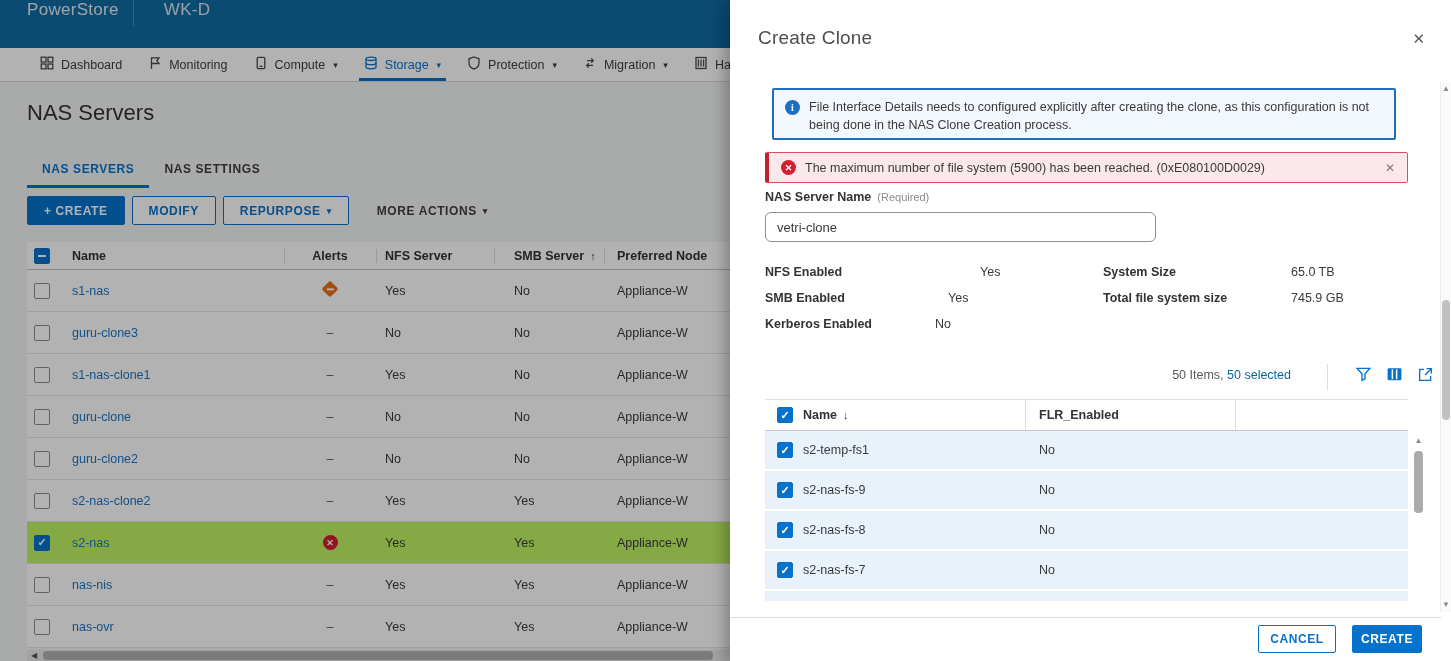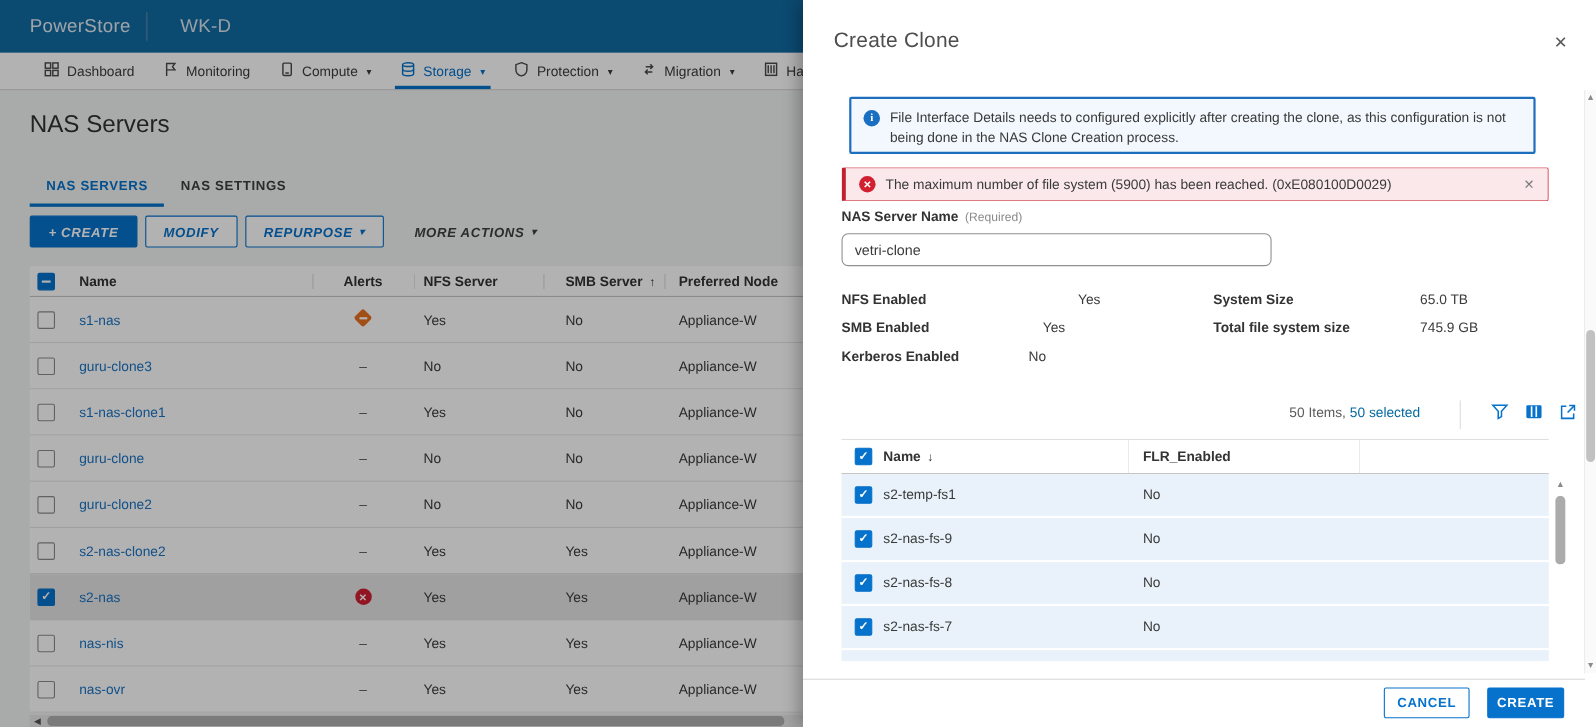--- a/index.html
+++ b/index.html
@@ -2,51 +2,51 @@
 <html><head>
 <meta charset="utf-8">
 <style>
   * { margin:0; padding:0; box-sizing:border-box; }
   html,body { width:1451px; height:661px; overflow:hidden; }
   body { font-family:"Liberation Sans", sans-serif; color:#3a3a3a; background:#fff; }
   .screen { position:relative; width:1451px; height:661px; overflow:hidden; background:#f3f4f4; }
 
   
   .main { position:absolute; inset:0; }
-  .topbar { position:absolute; left:0; top:0; width:100%; height:48px; background:#106aa3; display:flex; align-items:center; }
+  .topbar { position:absolute; left:0; top:0; width:100%; height:48px; background:#106aa3; display:flex; align-items:flex-start; }
   .brand { color:#e4ebf1; font-size:17px; letter-spacing:.3px; margin-left:27px; }
   .brand-sep { width:1px; height:26px; background:#5d8cab; margin:0 14px; }
   .sysname { color:#dce5ec; font-size:17px; letter-spacing:.3px;margin-left:16px; }
 
   .navbar { position:absolute; left:0; top:48px; width:100%; height:34px; background:#ffffff; border-bottom:1px solid #d9d9d9; display:flex; align-items:stretch; padding-left:27px; }
   .nav-item { display:flex; align-items:center; gap:7px; font-size:12.5px; color:#3d3d3d; padding:0 13px; position:relative; cursor:pointer; }
   .nav-item svg { width:14px; height:14px; stroke:#4a4a4a; fill:none; stroke-width:1.3; }
   .nav-item .caret { font-size:9px; color:#3d3d3d; margin-left:1px; }
   .nav-item.active { color:#0672cb; }
   .nav-item.active svg { stroke:#0672cb; }
   .nav-item.active .caret { color:#0672cb; }
   .nav-item.active::after { content:""; position:absolute; left:8px; right:8px; bottom:0; height:3px; background:#0672cb; }
 
   .page-title { position:absolute; left:27px; top:100px; font-size:22px; font-weight:400; color:#333; }
 
   .tabs { position:absolute; left:27px; top:156px; display:flex; }
   .tab { font-size:12px; font-weight:bold; letter-spacing:.6px; padding:6px 15px 9px 15px; color:#3e3e3e; cursor:pointer; }
   .tab.active { color:#0672cb; border-bottom:3px solid #0672cb; }
 
   .actions { position:absolute; left:27px; top:196px; display:flex; align-items:center; }
-  .btn { height:29px; font-size:12px; font-weight:bold; letter-spacing:.6px; display:inline-flex; align-items:center; justify-content:center; padding:0 16px; border-radius:2px; cursor:pointer; font-family:inherit;font-style:italic; }
+  .btn { height:29px; font-size:12px; font-weight:bold; letter-spacing:.6px; display:inline-flex; align-items:center; justify-content:center; padding:0 16px; border-radius:2px; cursor:pointer; font-family:inherit; }
   .btn-primary { background:#0672cb; color:#fff; border:1px solid #0672cb; }
   .btn-outline { background:#fff; color:#0672cb; border:1px solid #0672cb; margin-left:7px; }
   .btn-text { background:transparent; color:#404040; border:none; margin-left:12px; }
   .btn .caret { font-size:9px; margin-left:6px; }
 
   .table { position:absolute; left:27px; top:242px; width:1100px; height:406px; background:#fff; overflow:hidden; }
   .t-row { display:flex; align-items:center; height:42px; border-bottom:1px solid #e4e4e4; background:#fff; font-size:12.5px; }
   .t-head { height:28px; border-bottom:1px solid #c6c6c6; font-weight:bold; color:#333; background:#fff; }
-  .t-row.selected { background:#e5e5e5; }
+  .t-row.selected { background:#bef264; }
   .col-cb { width:34px; padding-left:7px; flex:none; display:flex; align-items:center; }
   .col-name { width:223px; flex:none; padding-left:11px; }
   .col-alerts { width:92px; flex:none; text-align:center; }
   .col-nfs { width:118px; flex:none; padding-left:9px; }
   .col-smb { width:110px; flex:none; padding-left:20px; }
   .col-node { width:260px; flex:none; padding-left:13px; }
   .hdr-sep { box-shadow:inset 1px 0 0 #dcdcdc; }
   .row-link { color:#1b74c4; text-decoration:none; cursor:pointer; }
   .dash { color:#555; }
   .sort-arrow { font-size:11px; color:#333; margin-left:6px; }

